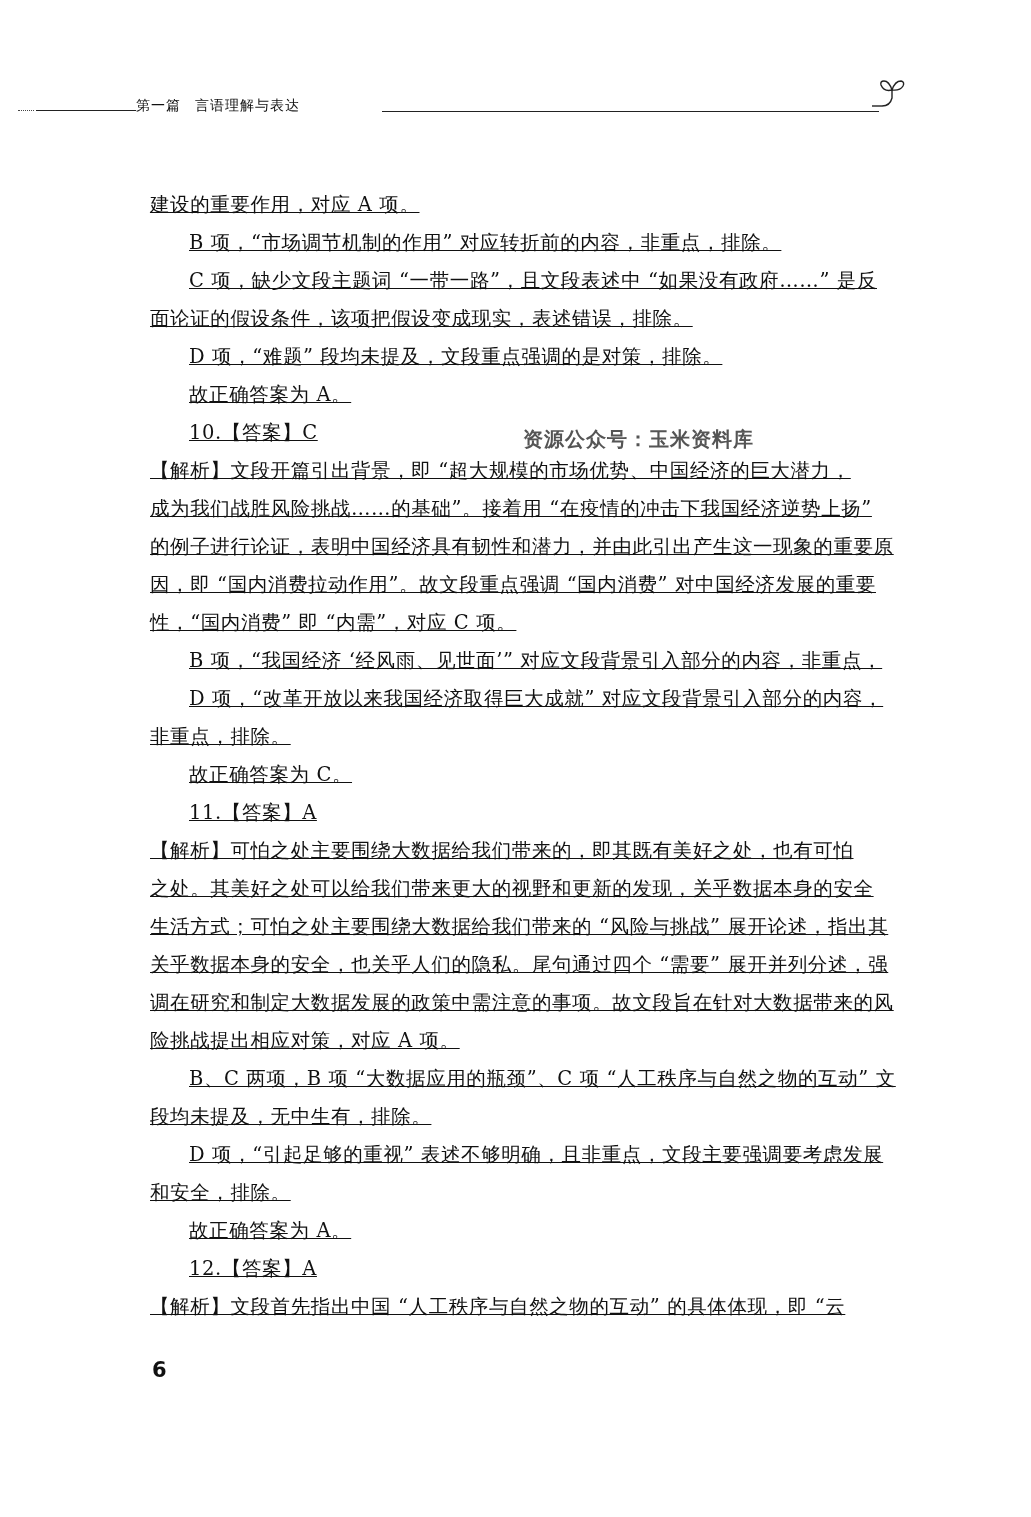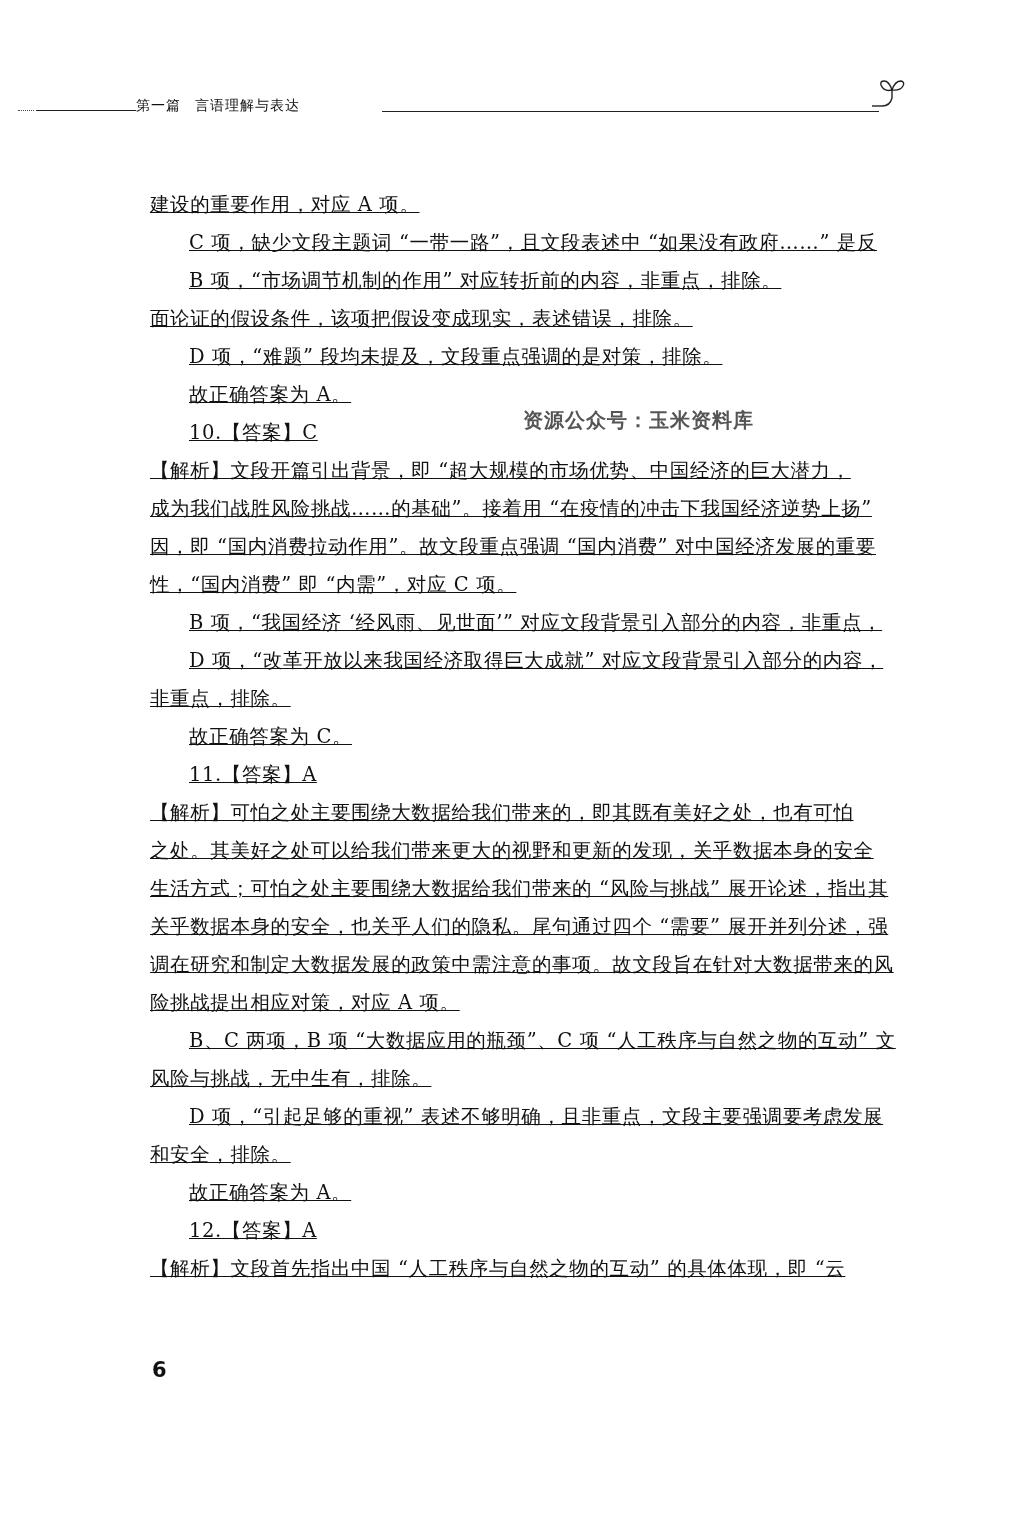--- a/index.html
+++ b/index.html
@@ -80,21 +80,21 @@
   }
   .indent {
     padding-left: 39px;
   }
   .answer-line {
     position: relative;
   }
   .watermark {
     position: absolute;
     left: 523px;
-    top: 407px;
+    top: 426px;
     font-family: "DejaVu Sans", "Liberation Sans", sans-serif;
     font-weight: bold;
     font-size: 20px;
     color: #555555;
     letter-spacing: 1px;
     white-space: nowrap;
   }
   .page-number {
     position: absolute;
     left: 152px;
@@ -120,43 +120,44 @@
     <path d="M20 18 Q12 20 9 13 Q8 9 12 9 Q17 9 20 18 Z" fill="none" stroke="#222" stroke-width="1.4"></path>
     <path d="M20 18 Q23 9 29 9 Q33 10 31 14 Q28 19 20 18 Z" fill="none" stroke="#222" stroke-width="1.4"></path>
     <line x1="0" y1="34" x2="10" y2="34" stroke="#222" stroke-width="1.4"></line>
   </svg>
 </div>
 
 <div class="watermark">资源公众号：玉米资料库</div>
 
 <div class="content">
   <div class="line">建设的重要作用，对应 A 项。</div>
+  <div class="line indent">B 项，“市场调节机制的作用” 对应转折前的内容，非重点，排除。</div>
   <div class="line indent">C 项，缺少文段主题词 “一带一路”，且文段表述中 “如果没有政府……” 是反</div>
-  <div class="line indent">B 项，“市场调节机制的作用” 对应转折前的内容，非重点，排除。</div>
   <div class="line">面论证的假设条件，该项把假设变成现实，表述错误，排除。</div>
   <div class="line indent">D 项，“难题” 段均未提及，文段重点强调的是对策，排除。</div>
   <div class="line indent">故正确答案为 A。</div>
   <div class="line indent answer-line">10.【答案】C</div>
   <div class="line">【解析】文段开篇引出背景，即 “超大规模的市场优势、中国经济的巨大潜力，</div>
   <div class="line">成为我们战胜风险挑战……的基础”。接着用 “在疫情的冲击下我国经济逆势上扬”</div>
+  <div class="line">的例子进行论证，表明中国经济具有韧性和潜力，并由此引出产生这一现象的重要原</div>
   <div class="line">因，即 “国内消费拉动作用”。故文段重点强调 “国内消费” 对中国经济发展的重要</div>
   <div class="line">性，“国内消费” 即 “内需”，对应 C 项。</div>
   <div class="line indent">B 项，“我国经济 ‘经风雨、见世面’” 对应文段背景引入部分的内容，非重点，</div>
   <div class="line indent">D 项，“改革开放以来我国经济取得巨大成就” 对应文段背景引入部分的内容，</div>
   <div class="line">非重点，排除。</div>
   <div class="line indent">故正确答案为 C。</div>
   <div class="line indent">11.【答案】A</div>
   <div class="line">【解析】可怕之处主要围绕大数据给我们带来的，即其既有美好之处，也有可怕</div>
   <div class="line">之处。其美好之处可以给我们带来更大的视野和更新的发现，关乎数据本身的安全</div>
   <div class="line">生活方式；可怕之处主要围绕大数据给我们带来的 “风险与挑战” 展开论述，指出其</div>
   <div class="line">关乎数据本身的安全，也关乎人们的隐私。尾句通过四个 “需要” 展开并列分述，强</div>
   <div class="line">调在研究和制定大数据发展的政策中需注意的事项。故文段旨在针对大数据带来的风</div>
   <div class="line">险挑战提出相应对策，对应 A 项。</div>
   <div class="line indent">B、C 两项，B 项 “大数据应用的瓶颈”、C 项 “人工秩序与自然之物的互动” 文</div>
-  <div class="line">风险与挑战，无中生有，排除。</div>
+  <div class="line">段均未提及，无中生有，排除。</div>
   <div class="line indent">D 项，“引起足够的重视” 表述不够明确，且非重点，文段主要强调要考虑发展</div>
   <div class="line">和安全，排除。</div>
   <div class="line indent">故正确答案为 A。</div>
   <div class="line indent">12.【答案】A</div>
   <div class="line">【解析】文段首先指出中国 “人工秩序与自然之物的互动” 的具体体现，即 “云</div>
 </div>
 
 <div class="page-number">6</div>
 
 </body></html>

